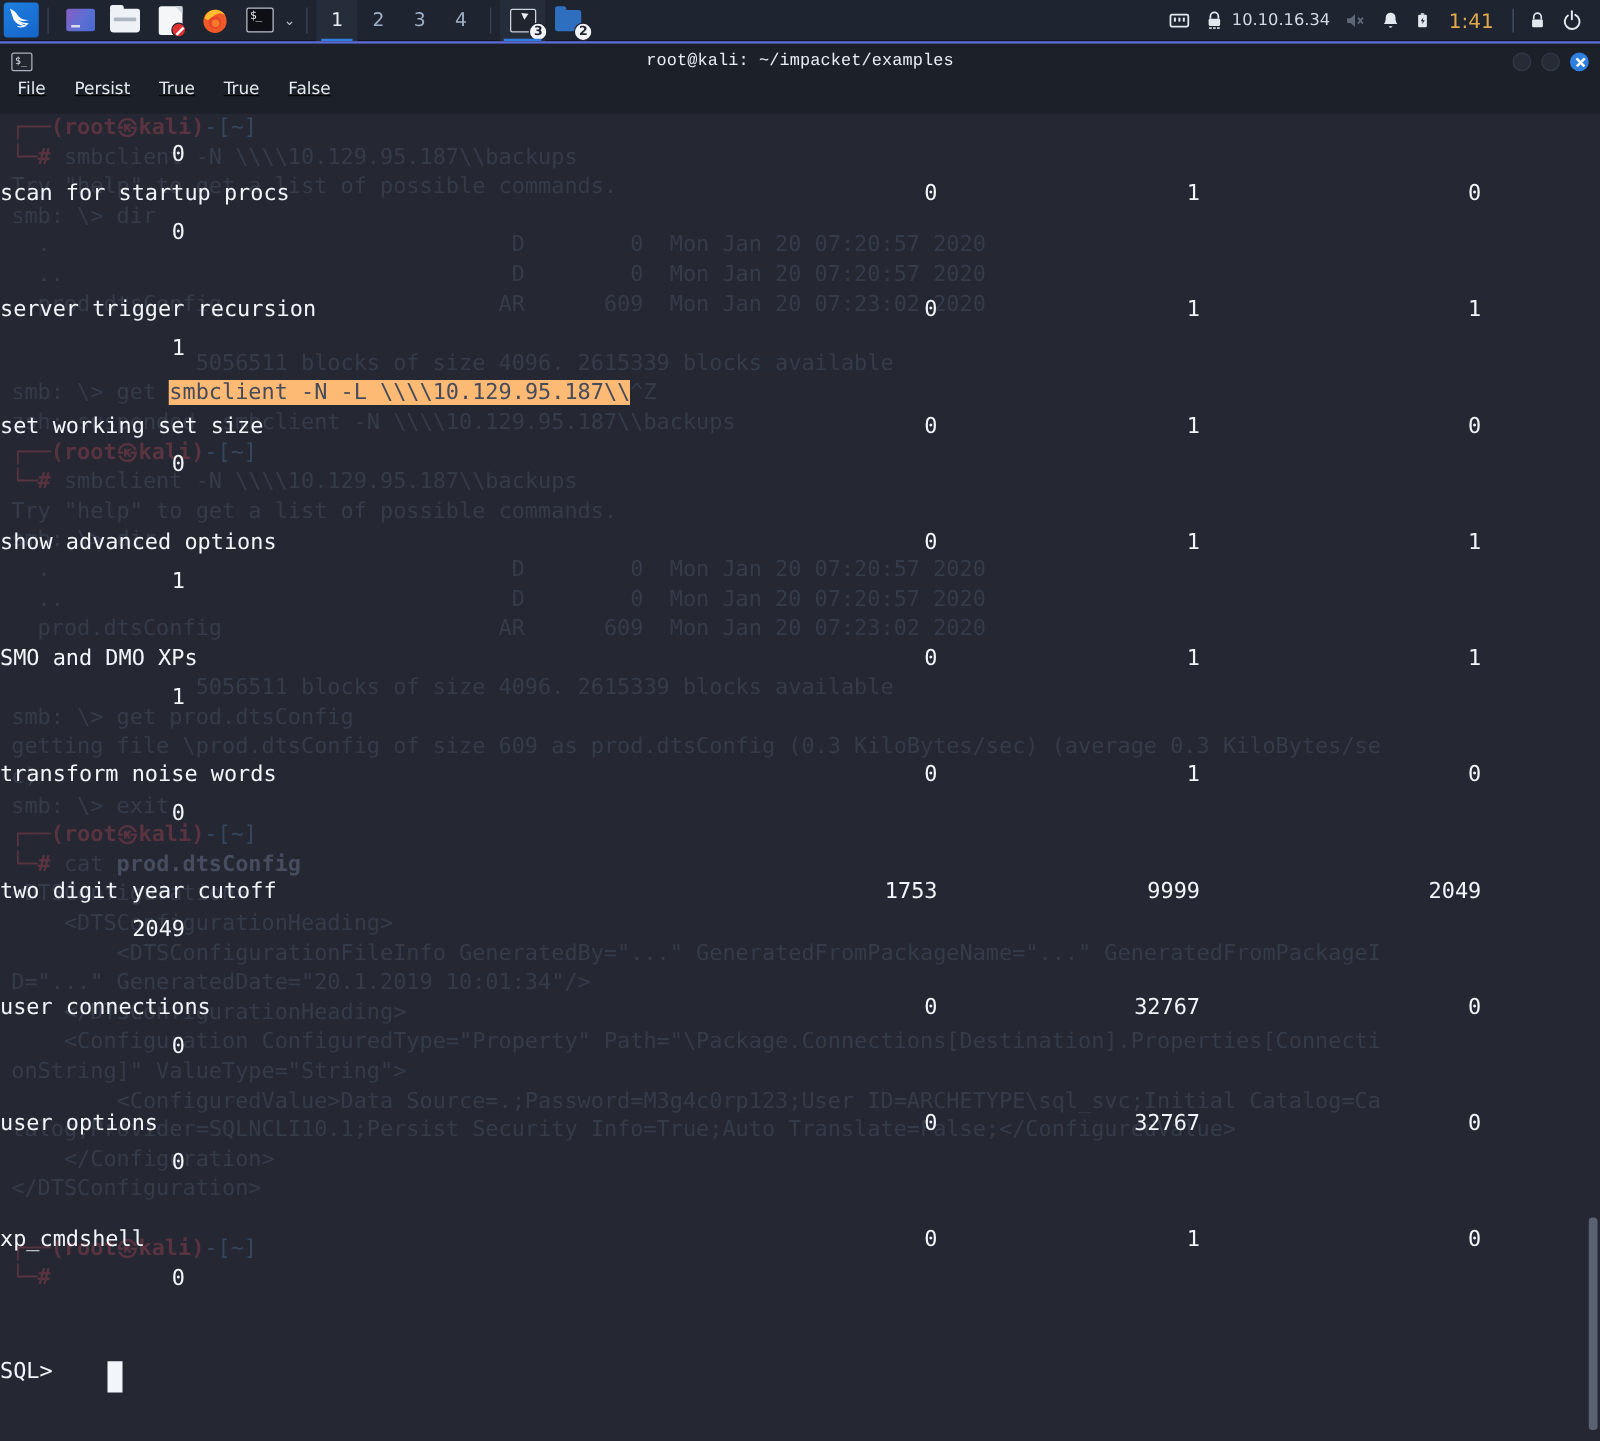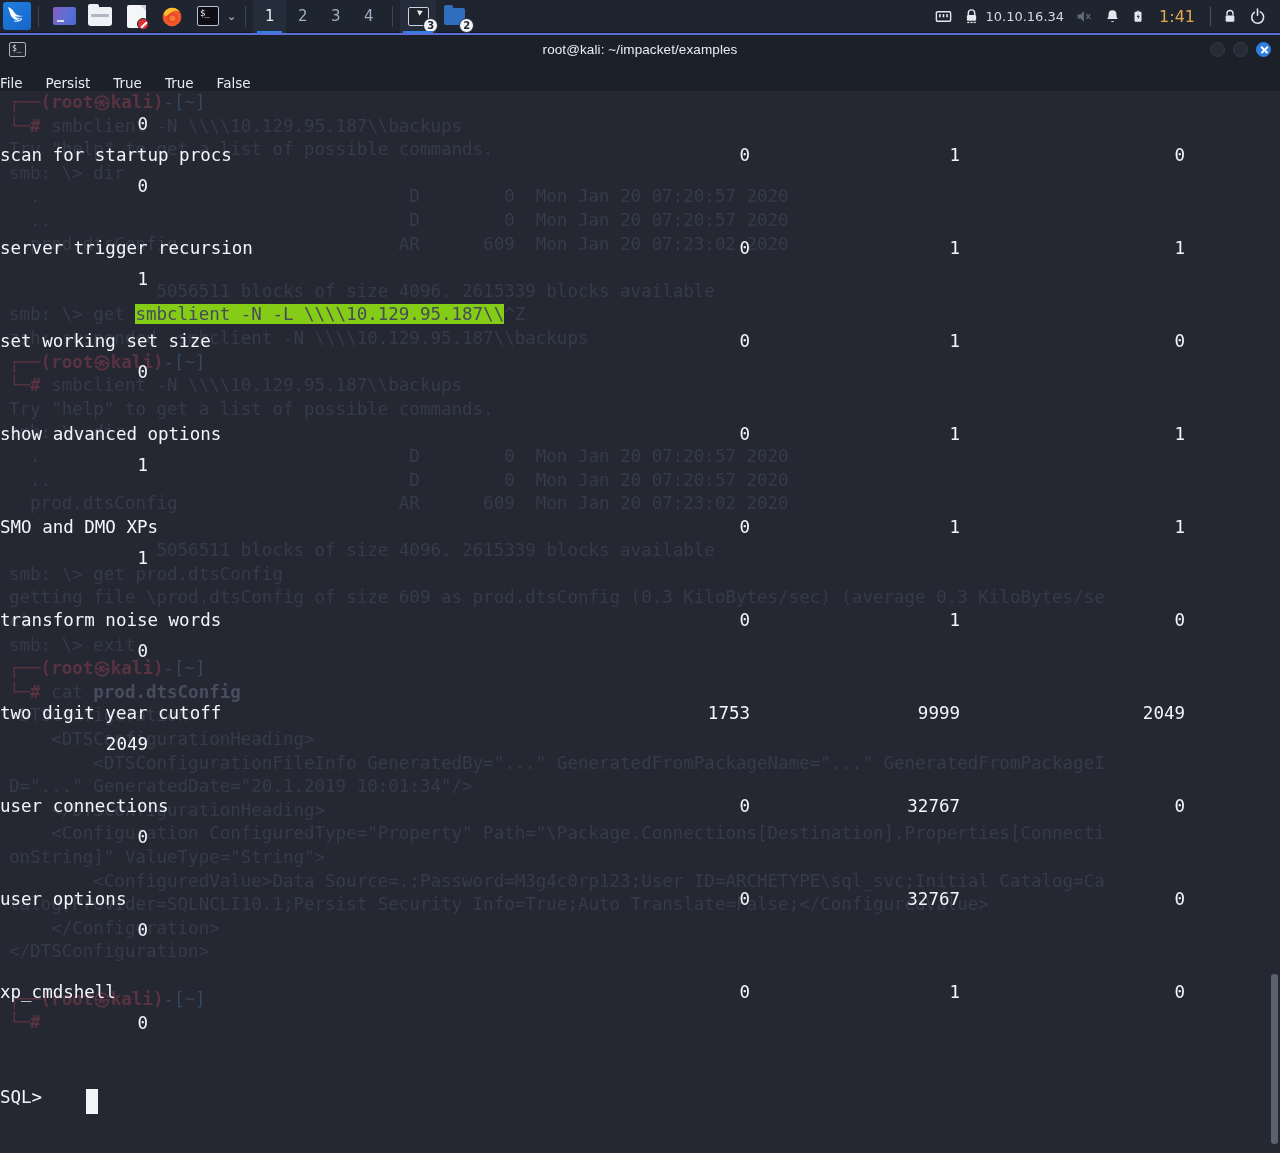--- a/index.html
+++ b/index.html
@@ -114,53 +114,54 @@
     display:flex;align-items:center;
   }
   .tb-winicon{
     width:17px;height:15px;margin-left:9px;background:#22262f;
     border:1px solid #aab2bf;border-radius:2px;
     font-family:"DejaVu Sans Mono",monospace;font-size:8px;color:#dde2e9;
     display:flex;align-items:flex-start;padding-left:2px;line-height:12px;
   }
   #win-title{
     position:absolute;left:0;right:0;text-align:center;
-    color:#e9edf3;font-size:13.5px;font-family:Liberation Sans, sans-serif;
+    color:#e9edf3;font-size:13.5px;font-family:Liberation Mono, monospace;
     letter-spacing:0.1px;
   }
   .wbtns{ margin-left:auto;display:flex;align-items:center;padding-right:9px;gap:8px; }
   .wbtn{ width:15px;height:15px;border-radius:50%;background:#262b36;border:1px solid #333a47; }
   .wbtn.close{ background:#2f7fe0;border-color:#2f7fe0;position:relative; }
   .wbtn.close:before,.wbtn.close:after{
     content:"";position:absolute;left:3px;top:6.5px;width:9px;height:1.6px;background:#fff;
   }
   .wbtn.close:before{transform:rotate(45deg);} .wbtn.close:after{transform:rotate(-45deg);}
 
   #menubar{
-    height:28px;display:flex;align-items:flex-end;gap:23px;
+    height:28px;display:flex;align-items:flex-start;padding-left:14px;gap:23px;
     background:#1c2029;
     font-family:"DejaVu Sans",sans-serif;
+    text-decoration:underline;
   }
   #menubar .mi{ color:#e6ebf1;font-size:13.5px; }
 
   
   #term{
     position:absolute;left:0;top:56px;width:1280px;height:1064px;
     background:#252833;overflow:hidden;
   }
   .layer{
     position:absolute;left:0;top:0;width:1280px;height:1064px;
     font-family:"DejaVu Sans Mono",monospace;
     font-size:17.5px; line-height:23.6px;
     white-space:pre; padding:0 0 0 9px;
   }
   #ghost{ color:#363b4a; z-index:1; }
   #ghost .pk{ color:#5a3340; font-weight:bold; }
   #ghost .pw{ color:#35465e; }
-  #ghost .hl{ background:#84cc16; color:#454b5b;margin-top:28px; }
+  #ghost .hl{ background:#fdba74; color:#454b5b;margin-top:28px; }
   #ghost .b{ color:#474d5e; font-weight:bold; }
 
   #fore{ color:#f2f5f9; z-index:2; }
   .rname{ position:absolute; left:0; top:0; }
   .c1{ position:absolute; left:0; top:0; width:750px; text-align:right; }
   .c2{ position:absolute; left:0; top:0; width:960px; text-align:right; }
   .c3{ position:absolute; left:0; top:0; width:1185px; text-align:right; }
   .cfg{ position:absolute; left:0; top:31px; width:148px; text-align:right; }
 
   #cursor{

